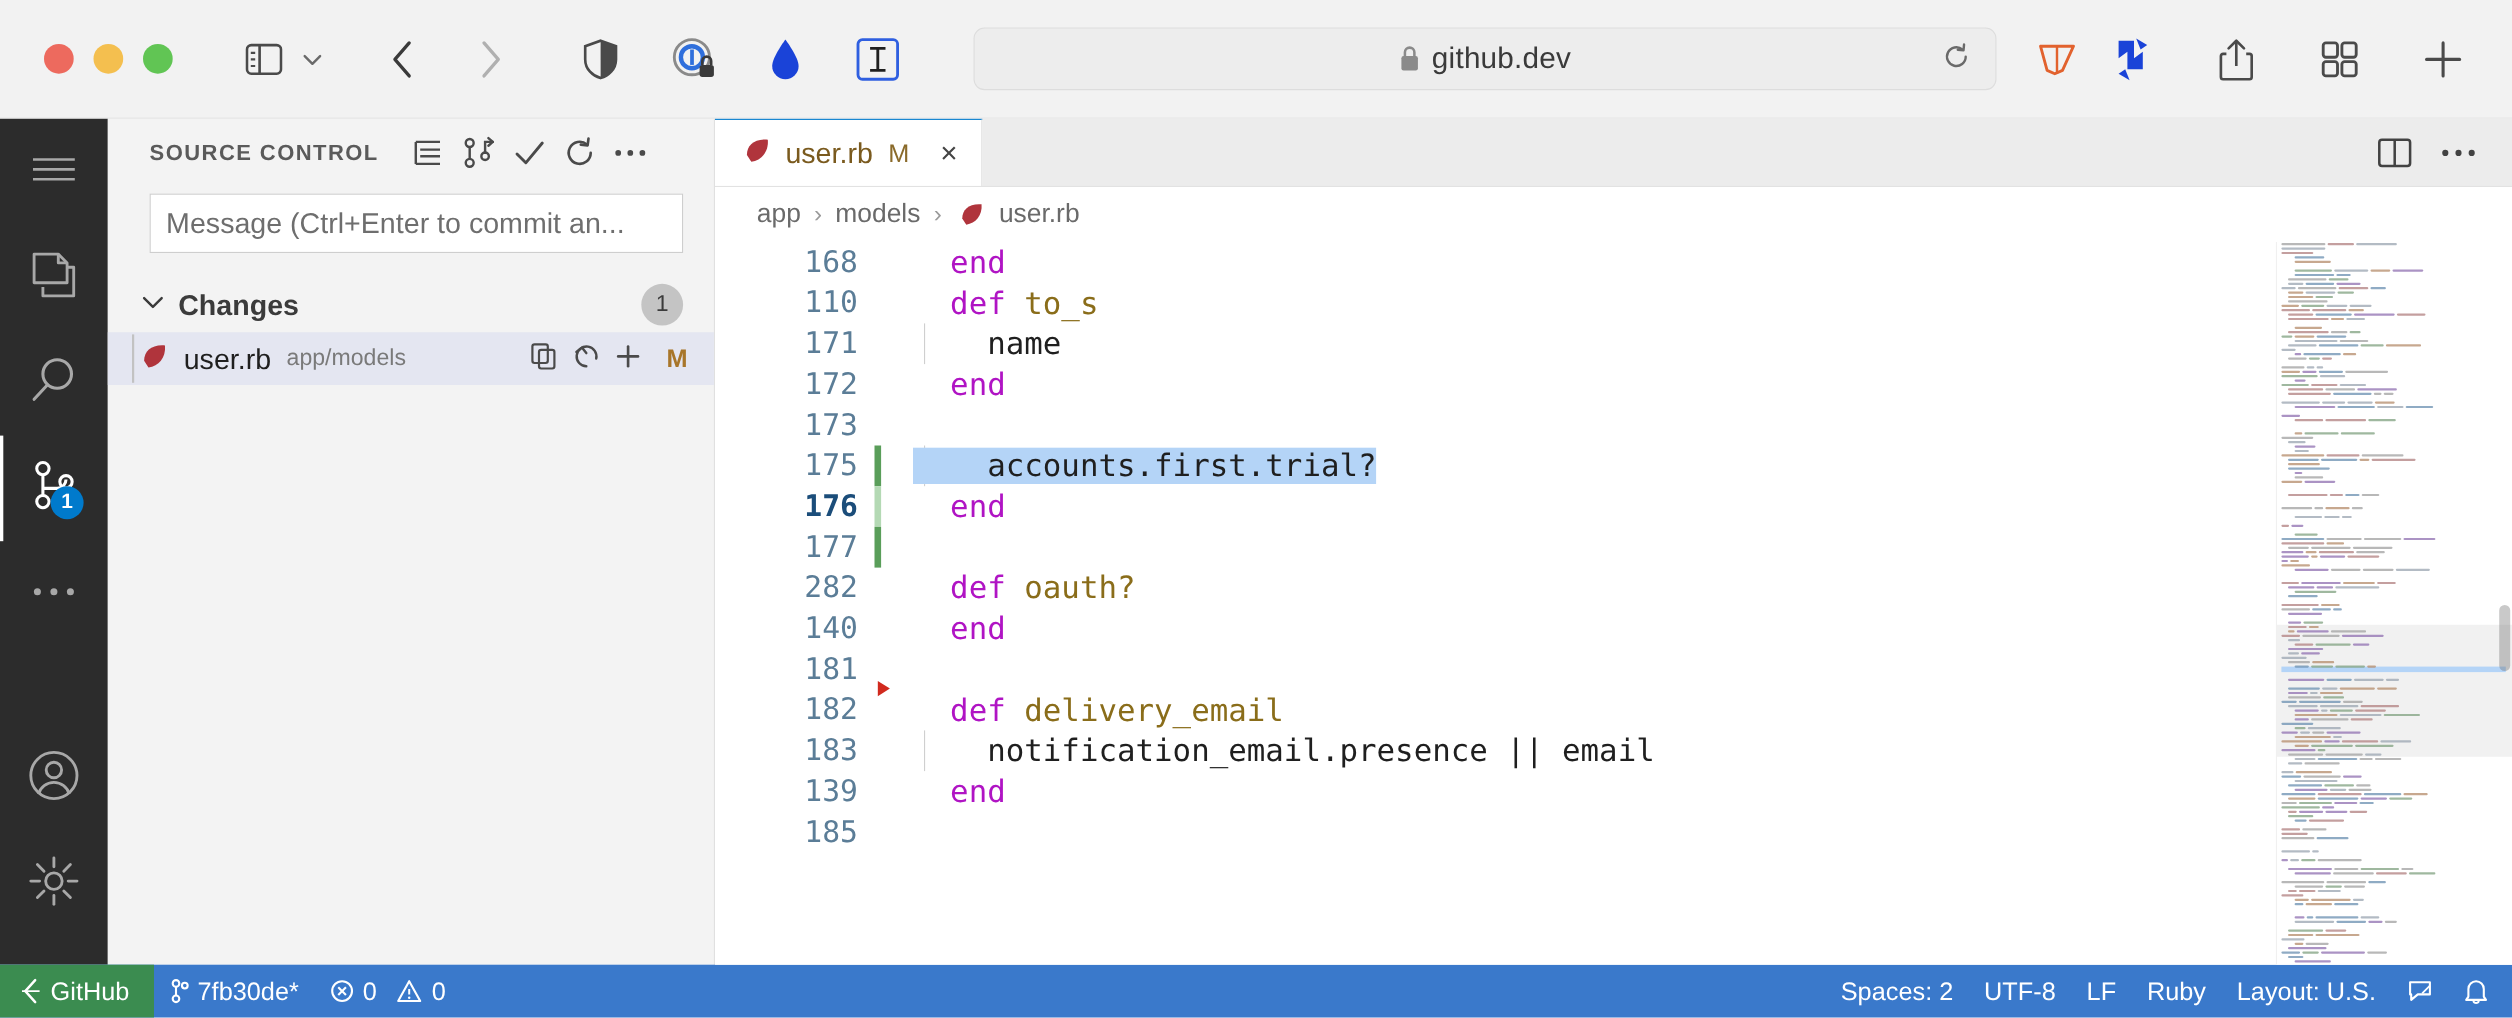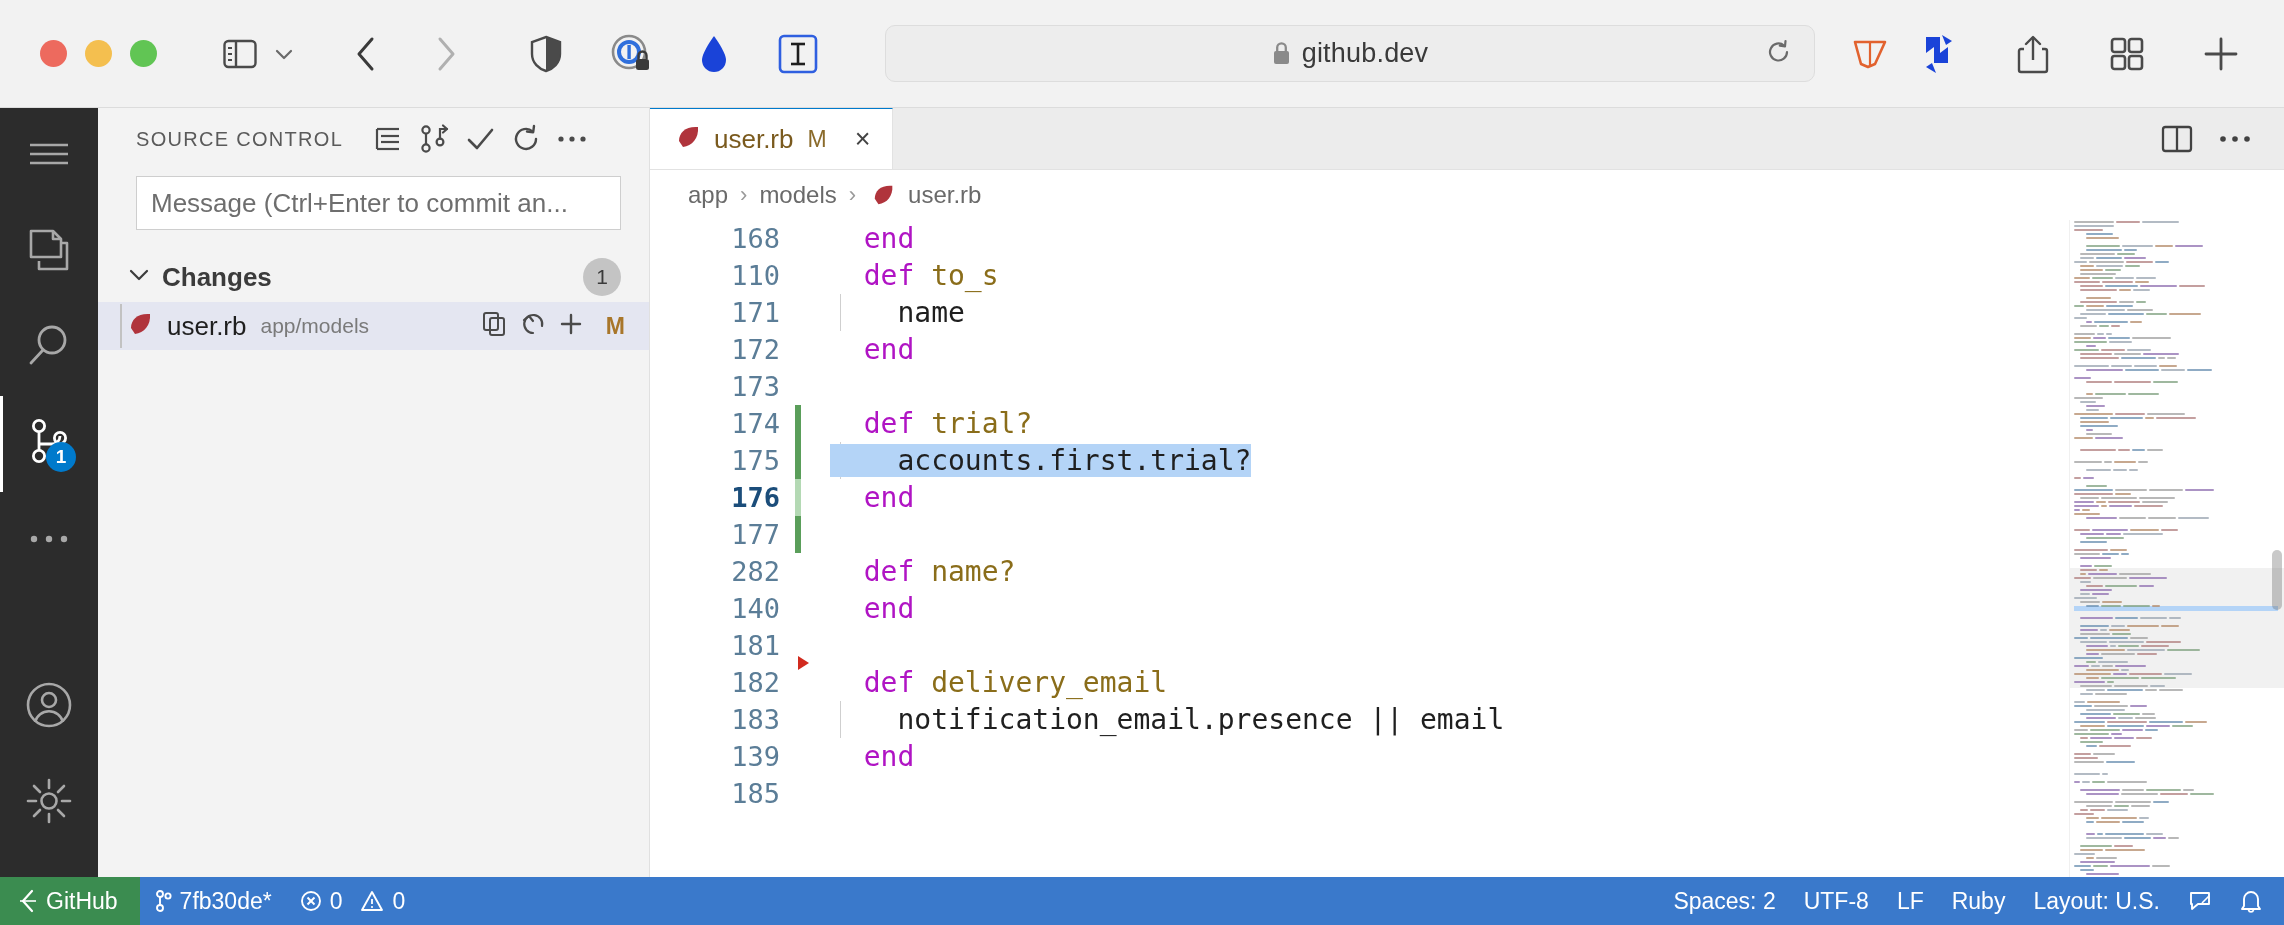--- a/index.html
+++ b/index.html
@@ -97,21 +97,21 @@
     background: #f3f3f3;
     border-right: 1px solid #e0e0e0;
     display: flex; flex-direction: column;
   }
   #scm-header {
     height: 62px; display: flex; align-items: center;
     padding-left: 38px; padding-right: 22px; gap: 0;
   }
   #scm-title {
     font-size: 20px; letter-spacing: 1.3px; color: #5a5a5a;
-    font-weight: 400; white-space: nowrap;
+    font-weight: 700; white-space: nowrap;
   }
   #scm-actions { display: flex; align-items: center; gap: 0; margin-left: 22px; }
   .scm-act {
     width: 46px; height: 46px;
     display: flex; align-items: center; justify-content: center;
     color: #4a4a4a;
   }
   #commit-box {
     margin: 6px 28px 0 38px;
     height: 54px; background: #ffffff;
@@ -628,43 +628,38 @@
             </div>
             <div class="code-line">
               <span class="ln">172</span>
               <span class="code-text"><span>  </span><span class="kw">end</span></span>
             </div>
             <div class="code-line">
               <span class="ln">173</span>
               <span class="code-text"></span>
             </div>
             <div class="code-line">
-              <span class="ln">174</span>
-              <span class="gutter-mark modified"></span>
-              <span class="code-text"><span>  </span><span class="kw">def</span><span> </span><span class="fn">trial?</span></span>
-            </div>
-            <div class="code-line">
               <span class="ln">175</span>
               <span class="gutter-mark modified"></span>
               <span class="indent-guide"></span>
               <span class="code-text"><span class="sel">    accounts.first.trial?</span></span>
             </div>
             <div class="code-line">
               <span class="ln current">176</span>
               <span class="gutter-mark modified-light"></span>
               <span class="code-text"><span>  </span><span class="kw">end</span></span>
             </div>
             <div class="code-line">
               <span class="ln">177</span>
               <span class="gutter-mark modified"></span>
               <span class="code-text"></span>
             </div>
             <div class="code-line">
               <span class="ln">282</span>
-              <span class="code-text"><span>  </span><span class="kw">def</span><span> </span><span class="fn">name?</span></span>
+              <span class="code-text"><span>  </span><span class="kw">def</span><span> </span><span class="fn">oauth?</span></span>
             </div>
             <div class="code-line">
               <span class="ln">140</span>
               <span class="code-text"><span>  </span><span class="kw">end</span></span>
             </div>
             <div class="code-line">
               <span class="ln">181</span>
               <span class="code-text"></span>
             </div>
             <div class="code-line">

